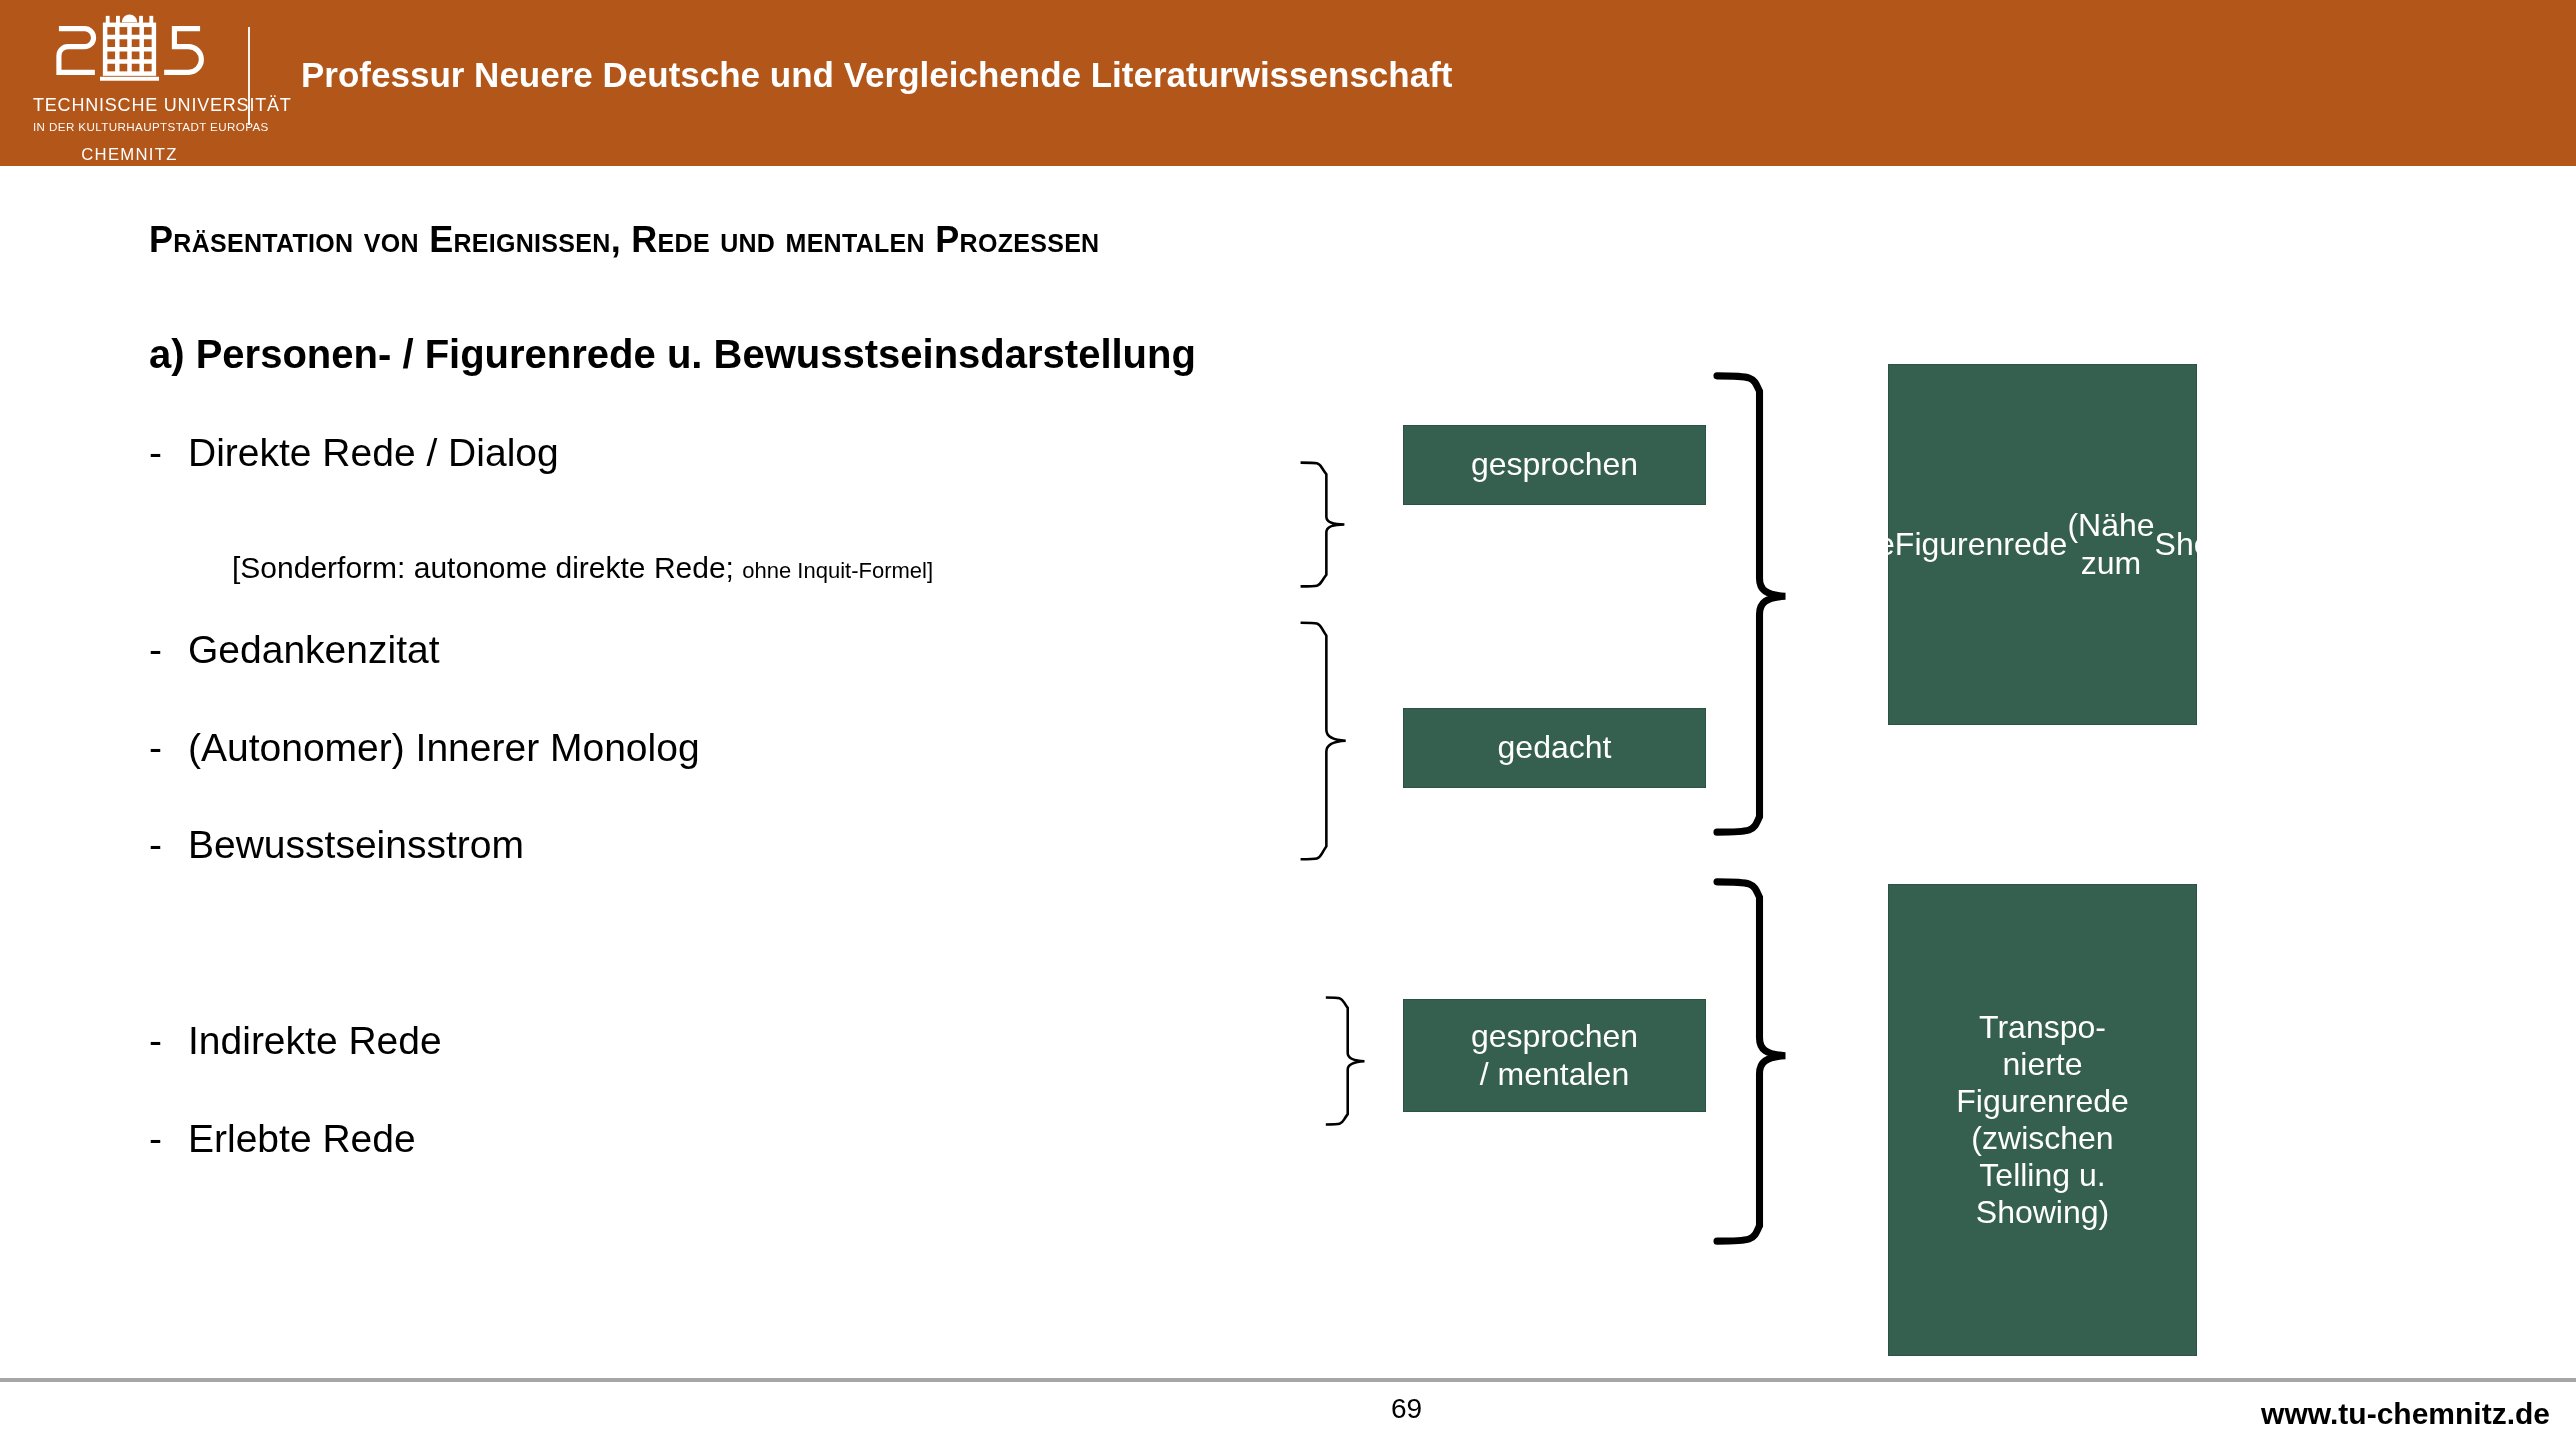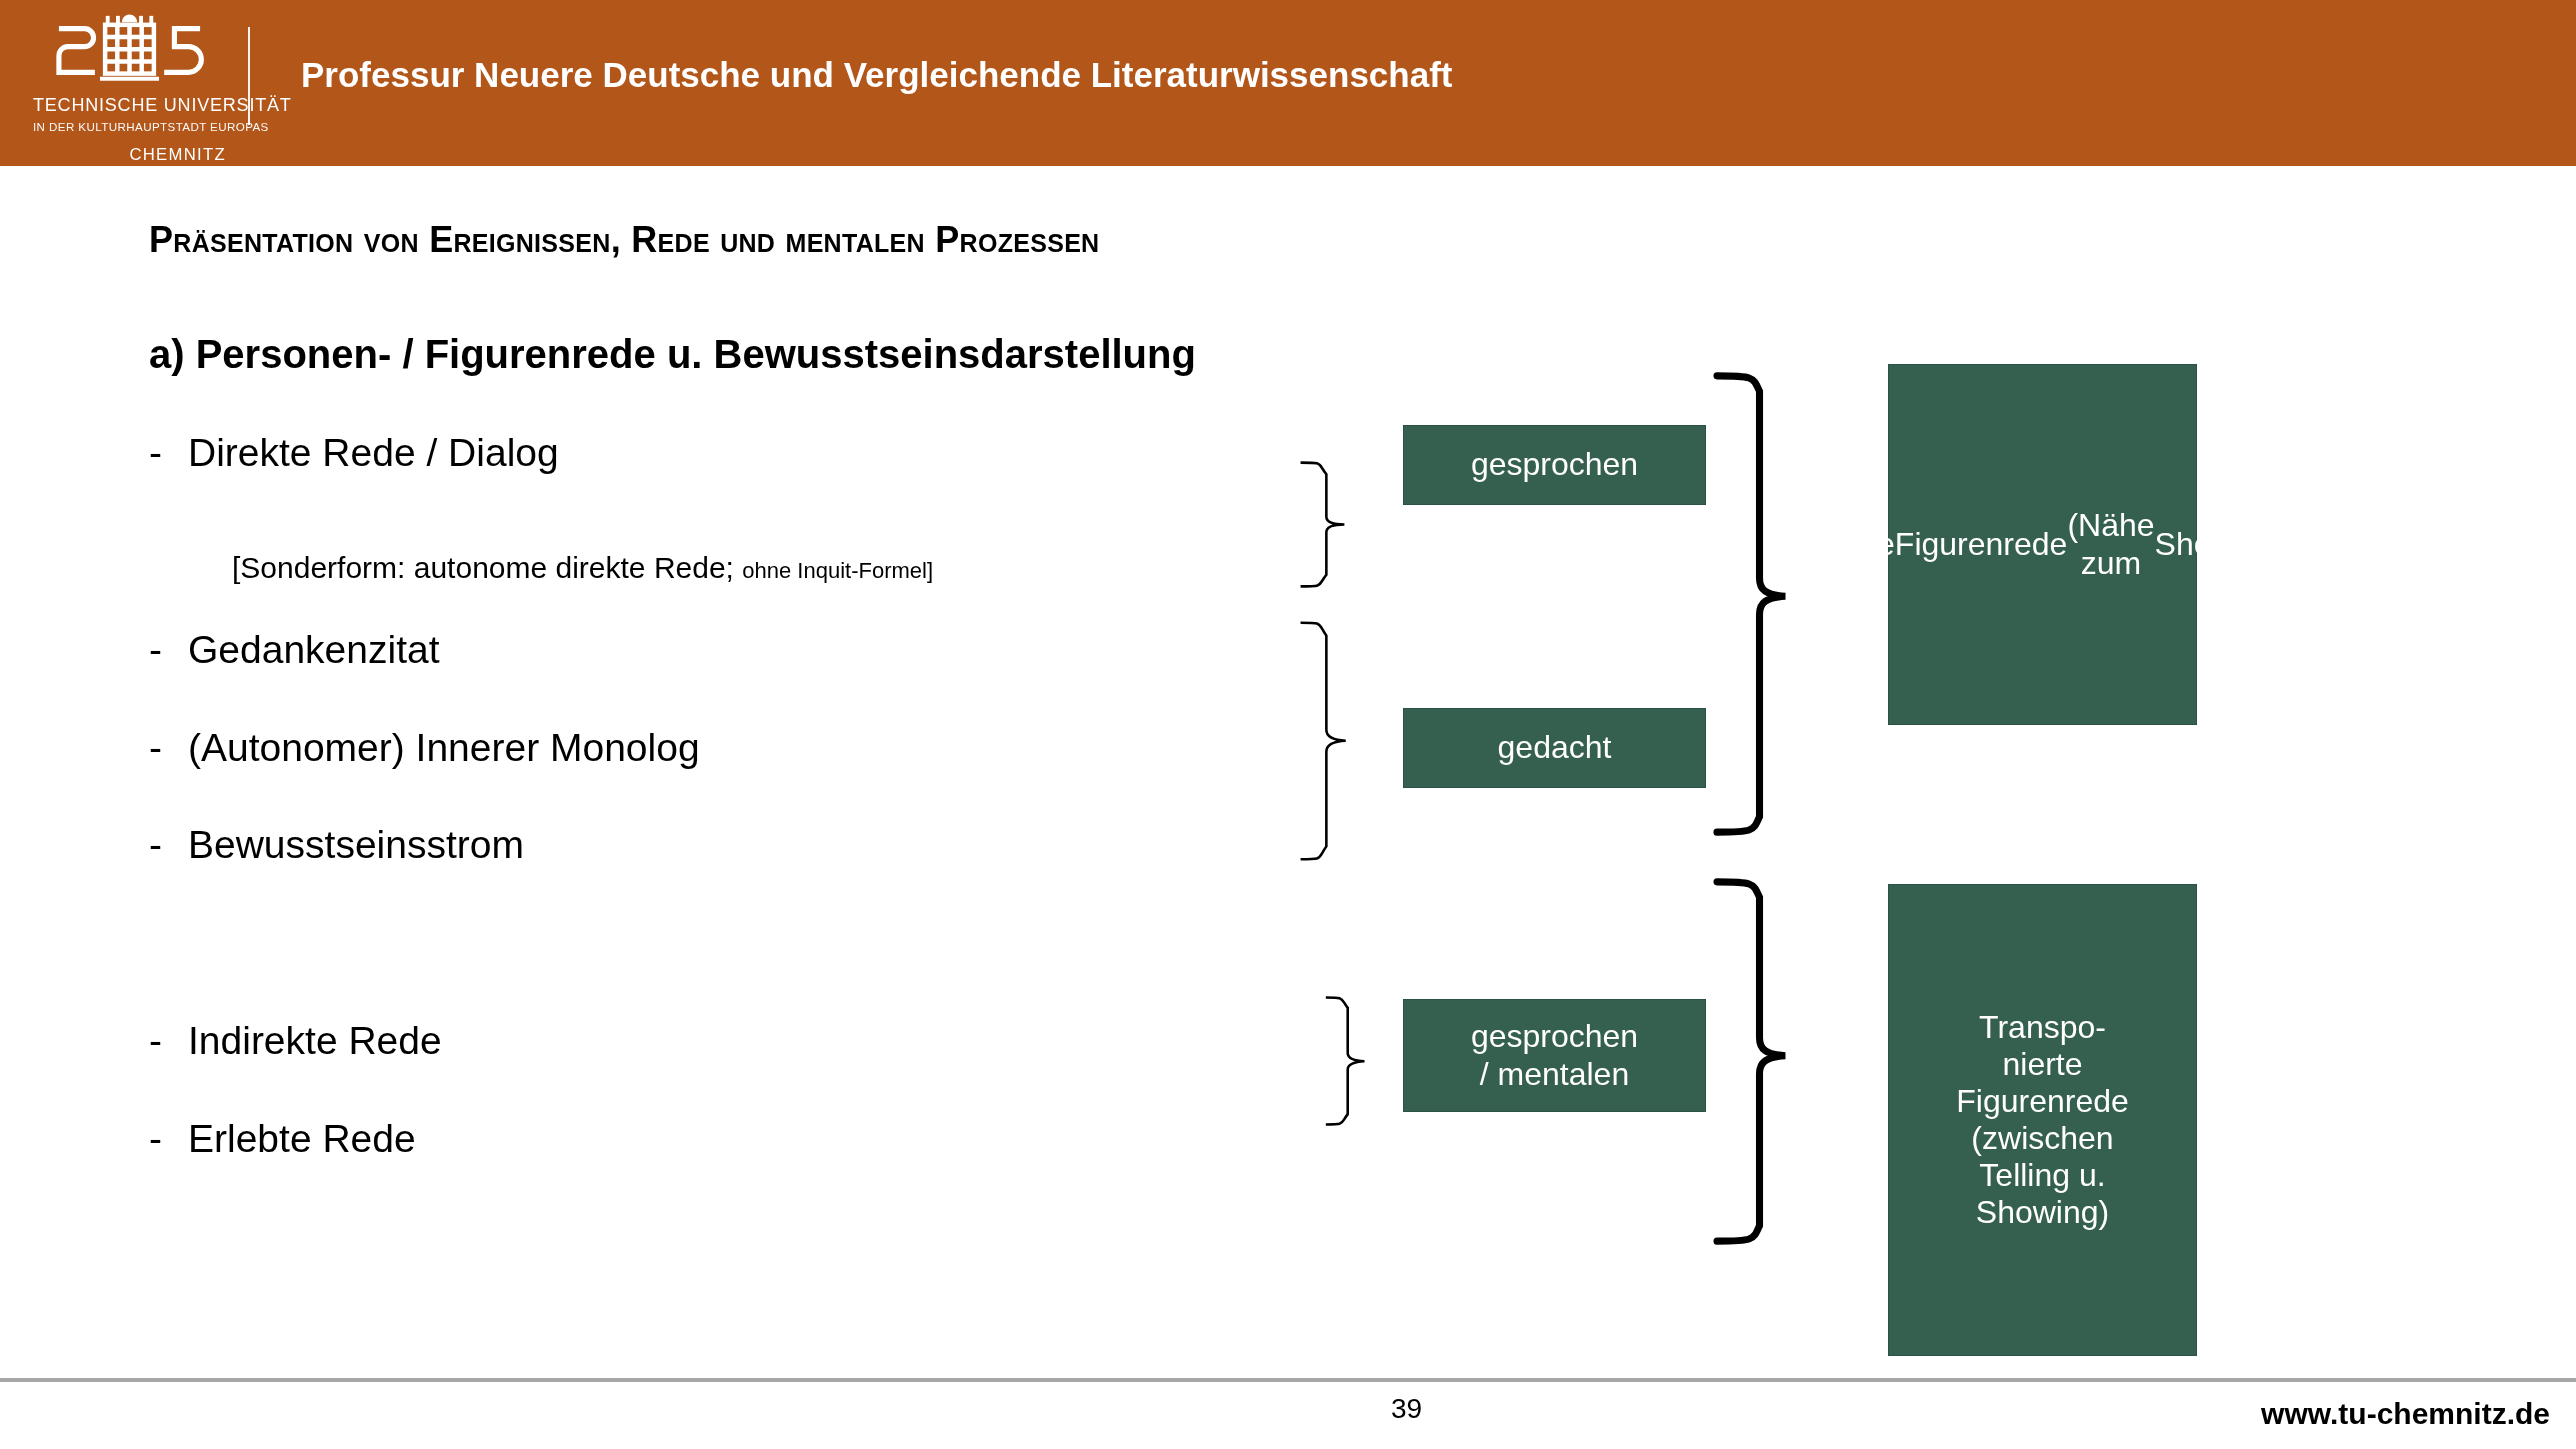--- a/index.html
+++ b/index.html
@@ -12,21 +12,21 @@
   }
 
   
   #header {
     position:absolute; left:0; top:0; width:2576px; height:166px;
     background:#b2561a;
   }
   #logo-block {
     position:absolute; left:33px; top:11.6px; width:193px; height:146px;
     color:#ffffff;
-    text-align:right;
+    text-align:center;
   }
   #logo-mark {
     position:relative; width:193px; height:80px;
   }
   #logo-mark svg { display:block; margin:0 auto; }
   .logo-line1 {
     font-size:18px; letter-spacing:0.8px; margin-top:3.9px;
     font-family:"Liberation Sans", sans-serif; white-space:nowrap;
   }
   .logo-line2 {
@@ -237,15 +237,15 @@
 <div class="greenbox gb-tall" style="left:1888px; top:884px; width:309px; height:472px; flex-direction:column;">
   <span>Transpo-</span>
   <span>nierte</span>
   <span>Figurenrede</span>
   <span>(zwischen</span>
   <span>Telling u.</span>
   <span>Showing)</span>
 </div>
 
 <div id="footer-rule"></div>
-<div id="page-number">39</div>
+<div id="page-number">69</div>
 <div id="footer-url">www.tu-chemnitz.de</div>
 
 
 </body></html>

